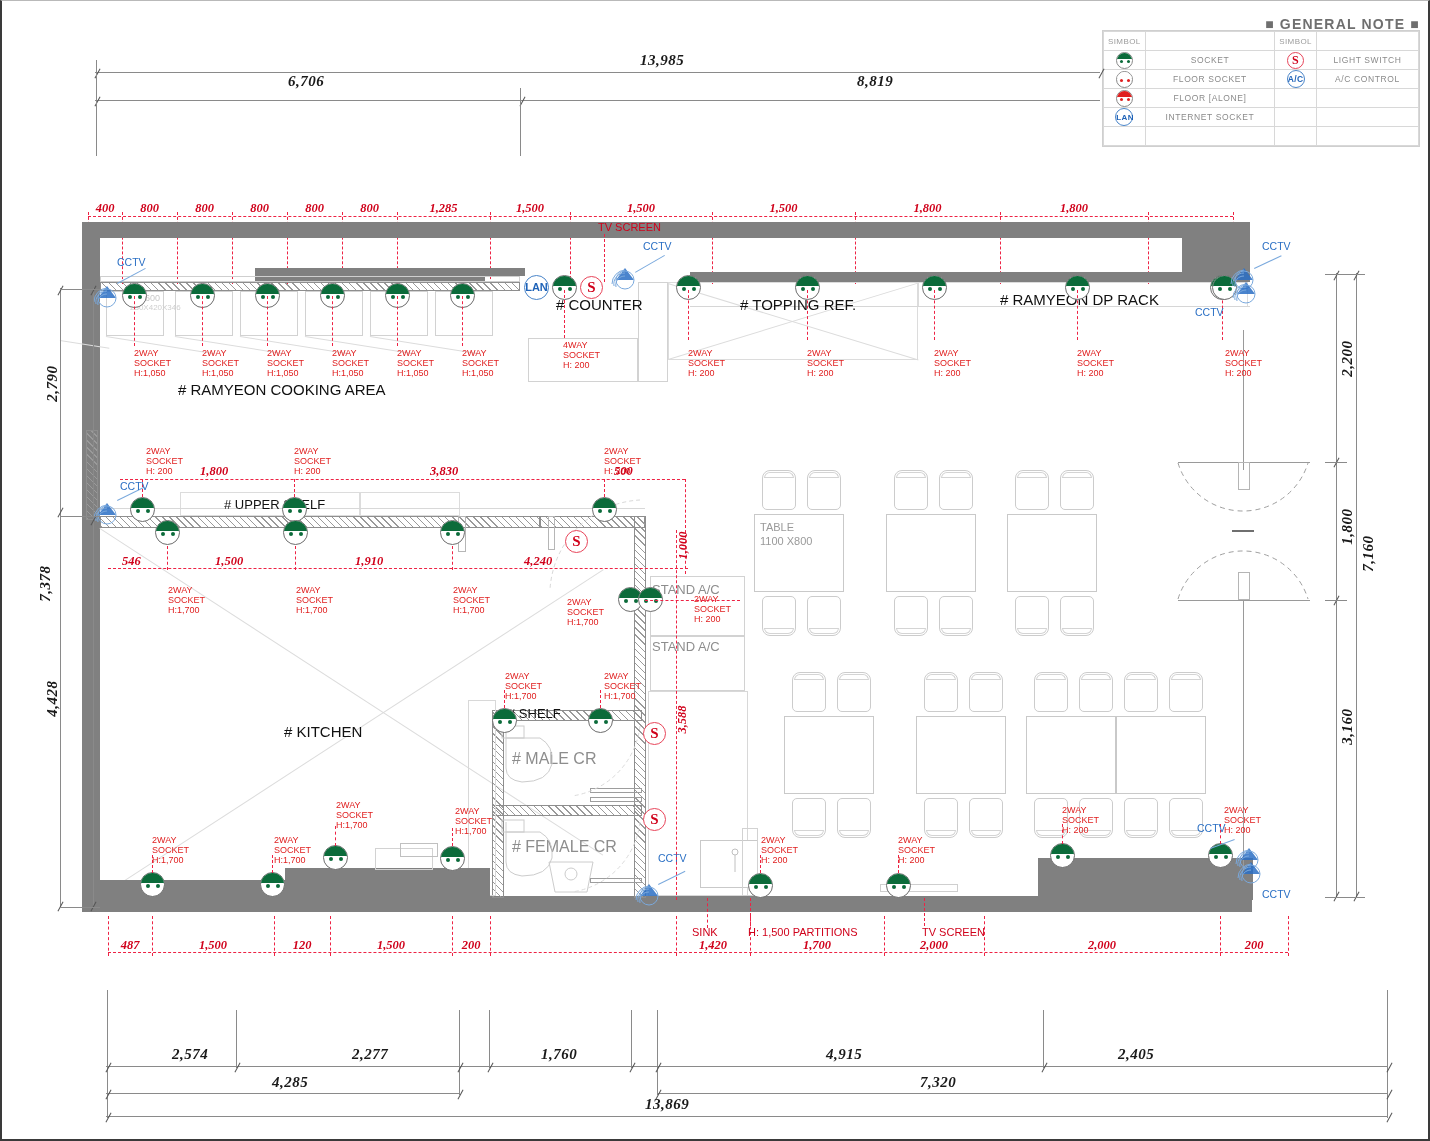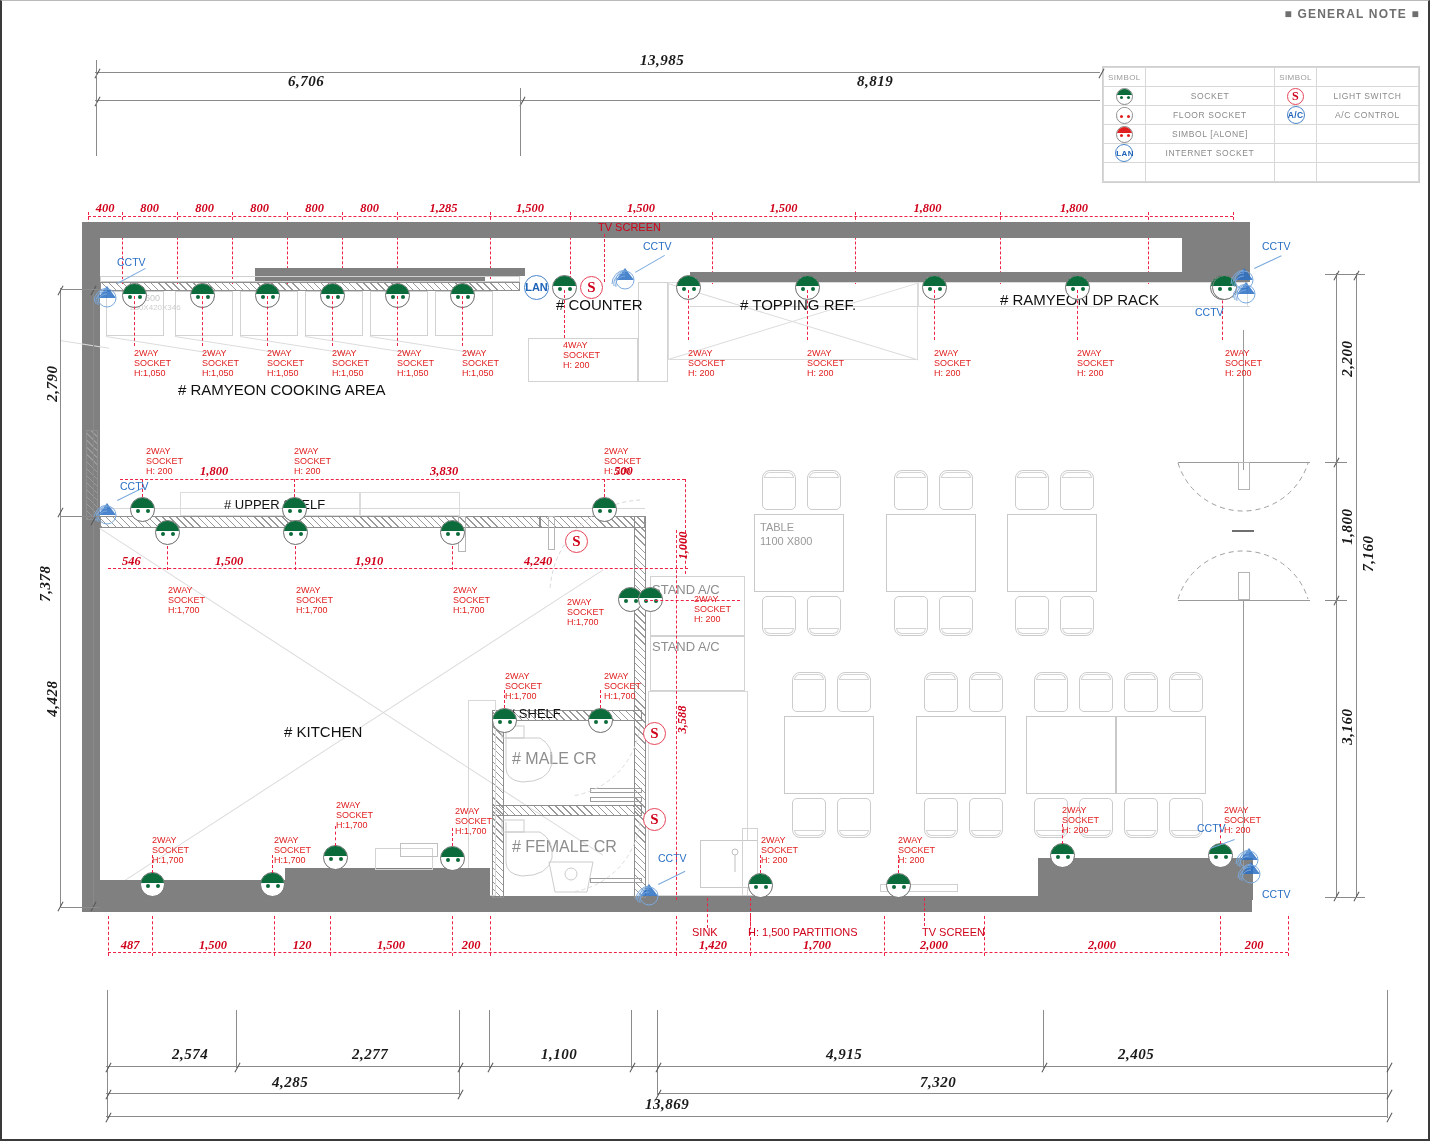--- a/index.html
+++ b/index.html
@@ -96,29 +96,29 @@
     border:1.3px solid #4a85c9; background:#fff; color:#1f63b8;
     font-weight:bold; font-size:11px; text-align:center; line-height:23px;
     font-family:"Liberation Sans", sans-serif;
   }
   .cctv {            
     position:absolute; width:30px; height:30px;
   }
 
   
   #legend { position:absolute; right:10px; top:30px;
-            width:318px; border:1px solid #cfcfcf; background:#fff;margin-top:36px; }
+            width:318px; border:1px solid #cfcfcf; background:#fff; }
   #legend table { border-collapse:collapse; width:100%; }
   #legend td { border:1px solid #d8d8d8; height:19px; padding:0 4px;
                font-size:8.5px; color:#8a8a8a; letter-spacing:.4px;
                font-family:"Liberation Sans", sans-serif; }
   #legend td.sym { width:38px; text-align:center; }
   #legend td.hdr { font-size:8px; color:#9b9b9b; }
   #legend td.lbl { text-align:center; letter-spacing:.6px; }
-  .gen-note { position:absolute; right:10px; top:7px; font-size:12px;
+  .gen-note { position:absolute; right:10px; top:16px; font-size:14px;
               color:#6f6f6f; letter-spacing:1.2px; font-weight:bold;
               font-family:"Liberation Sans", sans-serif; }
 
   .mini-sock { display:inline-block; width:17px; height:17px;
       border-radius:50%; border:1px solid #888; position:relative;
       background:#fff; overflow:hidden; vertical-align:middle; }
   .mini-sock i { position:absolute; left:0; top:0; width:100%; height:44%; }
   .mini-sock b,.mini-sock s { position:absolute; width:3px; height:3px;
       border-radius:50%; top:7px; }
   .mini-sock b { left:3.5px; } .mini-sock s { left:10px; }
@@ -175,21 +175,21 @@
           <span class="mini-sock"><i style="background:#fff"></i><b style="background:#e02020"></b><s style="background:#e02020"></s></span>
         </td>
         <td class="lbl">FLOOR SOCKET</td>
         <td class="sym"><span class="mini-ac">A/C</span></td>
         <td class="lbl">A/C CONTROL</td>
       </tr>
       <tr>
         <td class="sym">
           <span class="mini-sock"><i style="background:#e02020"></i><b style="background:#e02020"></b><s style="background:#e02020"></s></span>
         </td>
-        <td class="lbl">SIMBOL [ALONE]</td>
+        <td class="lbl">FLOOR [ALONE]</td>
         <td class="sym"></td>
         <td class="lbl"></td>
       </tr>
       <tr>
         <td class="sym">
           <span class="mini-ac" style="font-size:8px">LAN</span>
         </td>
         <td class="lbl">INTERNET SOCKET</td>
         <td class="sym"></td>
         <td class="lbl"></td>
@@ -893,21 +893,21 @@
   <div class="vl-r" style="left:750px; top:898px; height:28px;"></div>
   <div class="vl-r" style="left:924px; top:898px; height:28px;"></div>
 
   <div class="hl" style="left:106px; top:1066px; width:1282px;"></div>
   <div class="hl" style="left:106px; top:1093px; width:353px;"></div>
   <div class="hl" style="left:658px; top:1093px; width:730px;"></div>
   <div class="hl" style="left:106px; top:1116px; width:1282px;"></div>
   <div id="bottomBlackChain"></div>
   <div class="dim abs" style="left:172px; top:1046px;">2,574</div>
   <div class="dim abs" style="left:352px; top:1046px;">2,277</div>
-  <div class="dim abs" style="left:541px; top:1046px;">1,100</div>
+  <div class="dim abs" style="left:541px; top:1046px;">1,760</div>
   <div class="dim abs" style="left:826px; top:1046px;">4,915</div>
   <div class="dim abs" style="left:1118px; top:1046px;">2,405</div>
   <div class="dim abs" style="left:272px; top:1074px;">4,285</div>
   <div class="dim abs" style="left:920px; top:1074px;">7,320</div>
   <div class="dim abs" style="left:645px; top:1096px;">13,869</div>
 
   <div class="vl" style="left:107px; top:990px; height:128px;"></div>
   <div class="vl" style="left:236px; top:1010px; height:58px;"></div>
   <div class="vl" style="left:459px; top:1010px; height:85px;"></div>
   <div class="vl" style="left:489px; top:1010px; height:58px;"></div>

